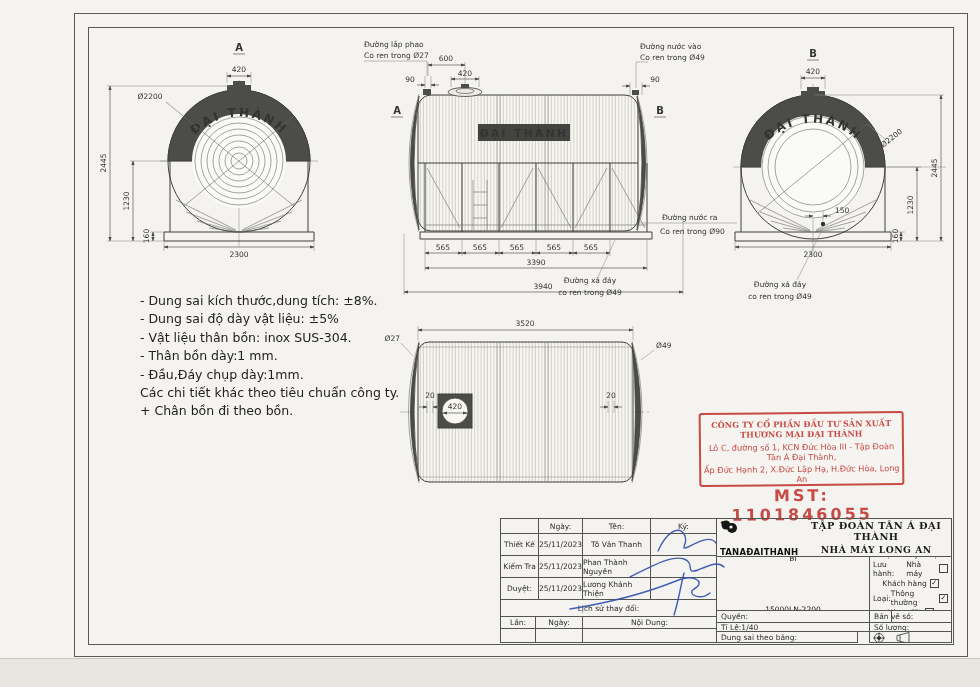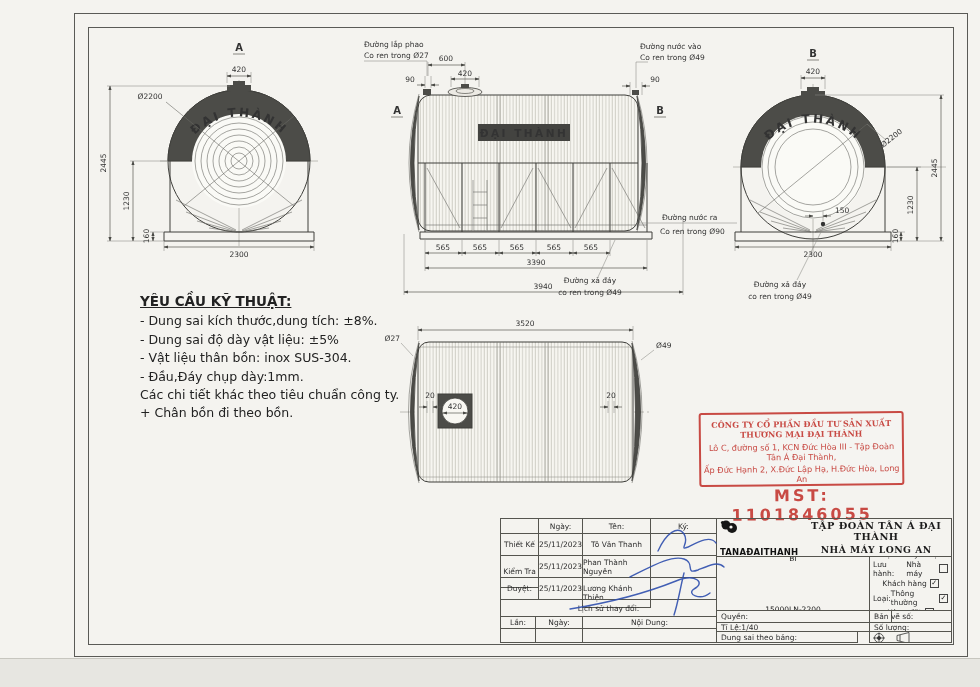--- a/index.html
+++ b/index.html
@@ -353,24 +353,24 @@
       <text class="d" x="430" y="398" font-size="6.5">20</text>
       <line class="ext" x1="608" y1="401" x2="608" y2="413"></line>
         <line class="ext" x1="614" y1="401" x2="614" y2="413"></line>
       <line class="dim" x1="600" y1="407" x2="608" y2="407" marker-end="url(#arw)"></line>
       <line class="dim" x1="614" y1="407" x2="622" y2="407" marker-start="url(#arw)"></line>
       <text class="d" x="611" y="398" font-size="6.5">20</text>
     </g>
   </svg>
 
   <div class="notes">
-    <div class="t">YÊU CẦU KỸ THUẬT:</div>
     <div>- Dung sai kích thước,dung tích: ±8%.</div>
     <div>- Dung sai độ dày vật liệu: ±5%</div>
     <div>- Vật liệu thân bồn: inox SUS-304.</div>
+    <div>- Thân bồn dày:1 mm.</div>
     <div>- Đầu,Đáy chụp dày:1mm.</div>
     <div>Các chi tiết khác theo tiêu chuẩn công ty.</div>
     <div>+ Chân bồn đi theo bồn.</div>
   </div>
 
   <div class="stamp">
     <div class="s1">CÔNG TY CỔ PHẦN ĐẦU TƯ SẢN XUẤT THƯƠNG MẠI ĐẠI THÀNH</div>
     <div class="s2">Lô C, đường số 1, KCN Đức Hòa III - Tập Đoàn Tân Á Đại Thành,</div>
     <div class="s3">Ấp Đức Hạnh 2, X.Đức Lập Hạ, H.Đức Hòa, Long An</div>
     <div class="mst">MST: 1101846055</div>
@@ -381,28 +381,28 @@
     <div class="c" style="left:0;top:0;width:39px;height:16px;"></div>
     <div class="c" style="left:38px;top:0;width:45px;height:16px;">Ngày:</div>
     <div class="c" style="left:82px;top:0;width:69px;height:16px;">Tên:</div>
     <div class="c" style="left:150px;top:0;width:67px;height:16px;">Ký:</div>
 
     <div class="c" style="left:0;top:15px;width:39px;height:23px;">Thiết Kế</div>
     <div class="c" style="left:38px;top:15px;width:45px;height:23px;">25/11/2023</div>
     <div class="c" style="left:82px;top:15px;width:69px;height:23px;">Tô Văn Thanh</div>
     <div class="c" style="left:150px;top:15px;width:67px;height:23px;"></div>
 
-    <div class="c" style="left:0;top:37px;width:39px;height:33px;">Kiểm Tra</div>
+    <div class="c" style="left:0;top:37px;width:39px;height:23px;">Kiểm Tra</div>
     <div class="c" style="left:38px;top:37px;width:45px;height:23px;">25/11/2023</div>
     <div class="c" style="left:82px;top:37px;width:69px;height:23px;">Phan Thành Nguyên</div>
     <div class="c" style="left:150px;top:37px;width:67px;height:23px;"></div>
 
     <div class="c" style="left:0;top:59px;width:39px;height:23px;">Duyệt:</div>
     <div class="c" style="left:38px;top:59px;width:45px;height:23px;">25/11/2023</div>
-    <div class="c" style="left:82px;top:59px;width:69px;height:31px;">Lương Khánh Thiện</div>
+    <div class="c" style="left:82px;top:59px;width:69px;height:23px;">Lương Khánh Thiện</div>
     <div class="c" style="left:150px;top:59px;width:67px;height:23px;"></div>
 
     <div class="c" style="left:0;top:81px;width:217px;height:18px;">Lịch sử thay đổi:</div>
     <div class="c" style="left:0;top:98px;width:36px;height:13px;">Lần:</div>
     <div class="c" style="left:35px;top:98px;width:48px;height:13px;">Ngày:</div>
     <div class="c" style="left:82px;top:98px;width:135px;height:13px;">Nội Dung:</div>
     <div class="c" style="left:0;top:110px;width:36px;height:15px;"></div>
     <div class="c" style="left:35px;top:110px;width:48px;height:15px;"></div>
     <div class="c" style="left:82px;top:110px;width:135px;height:15px;"></div>
 

